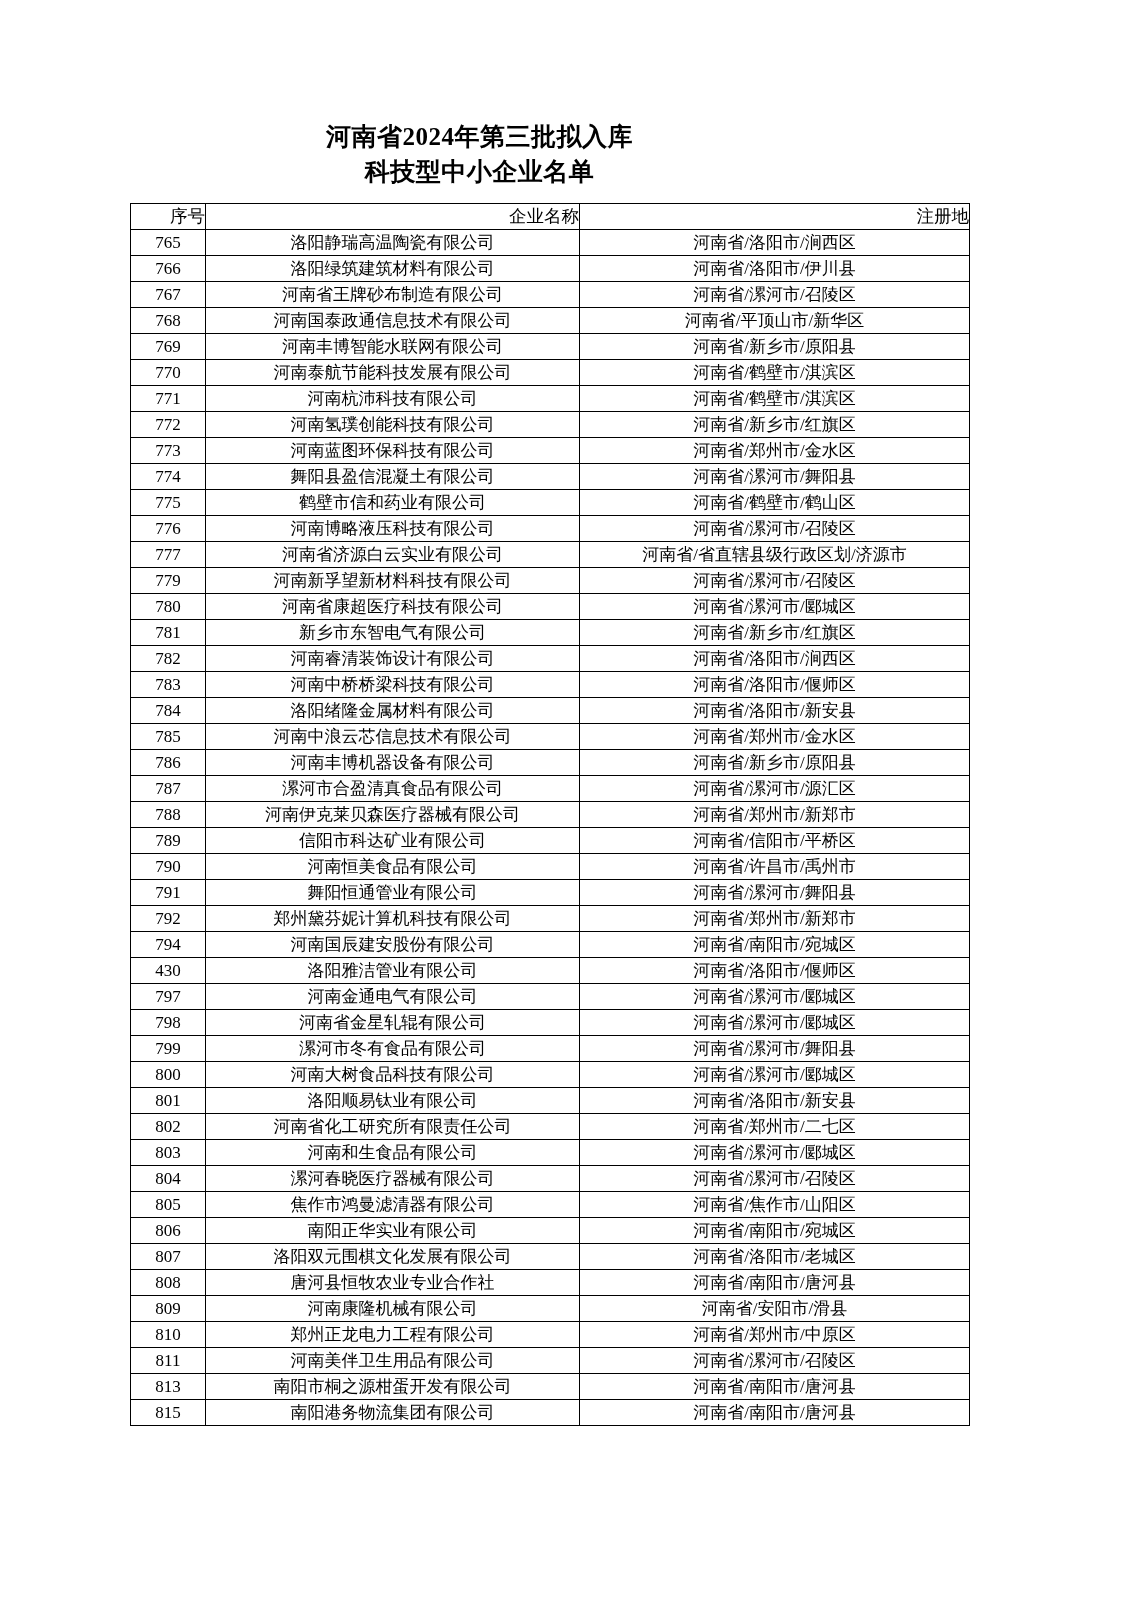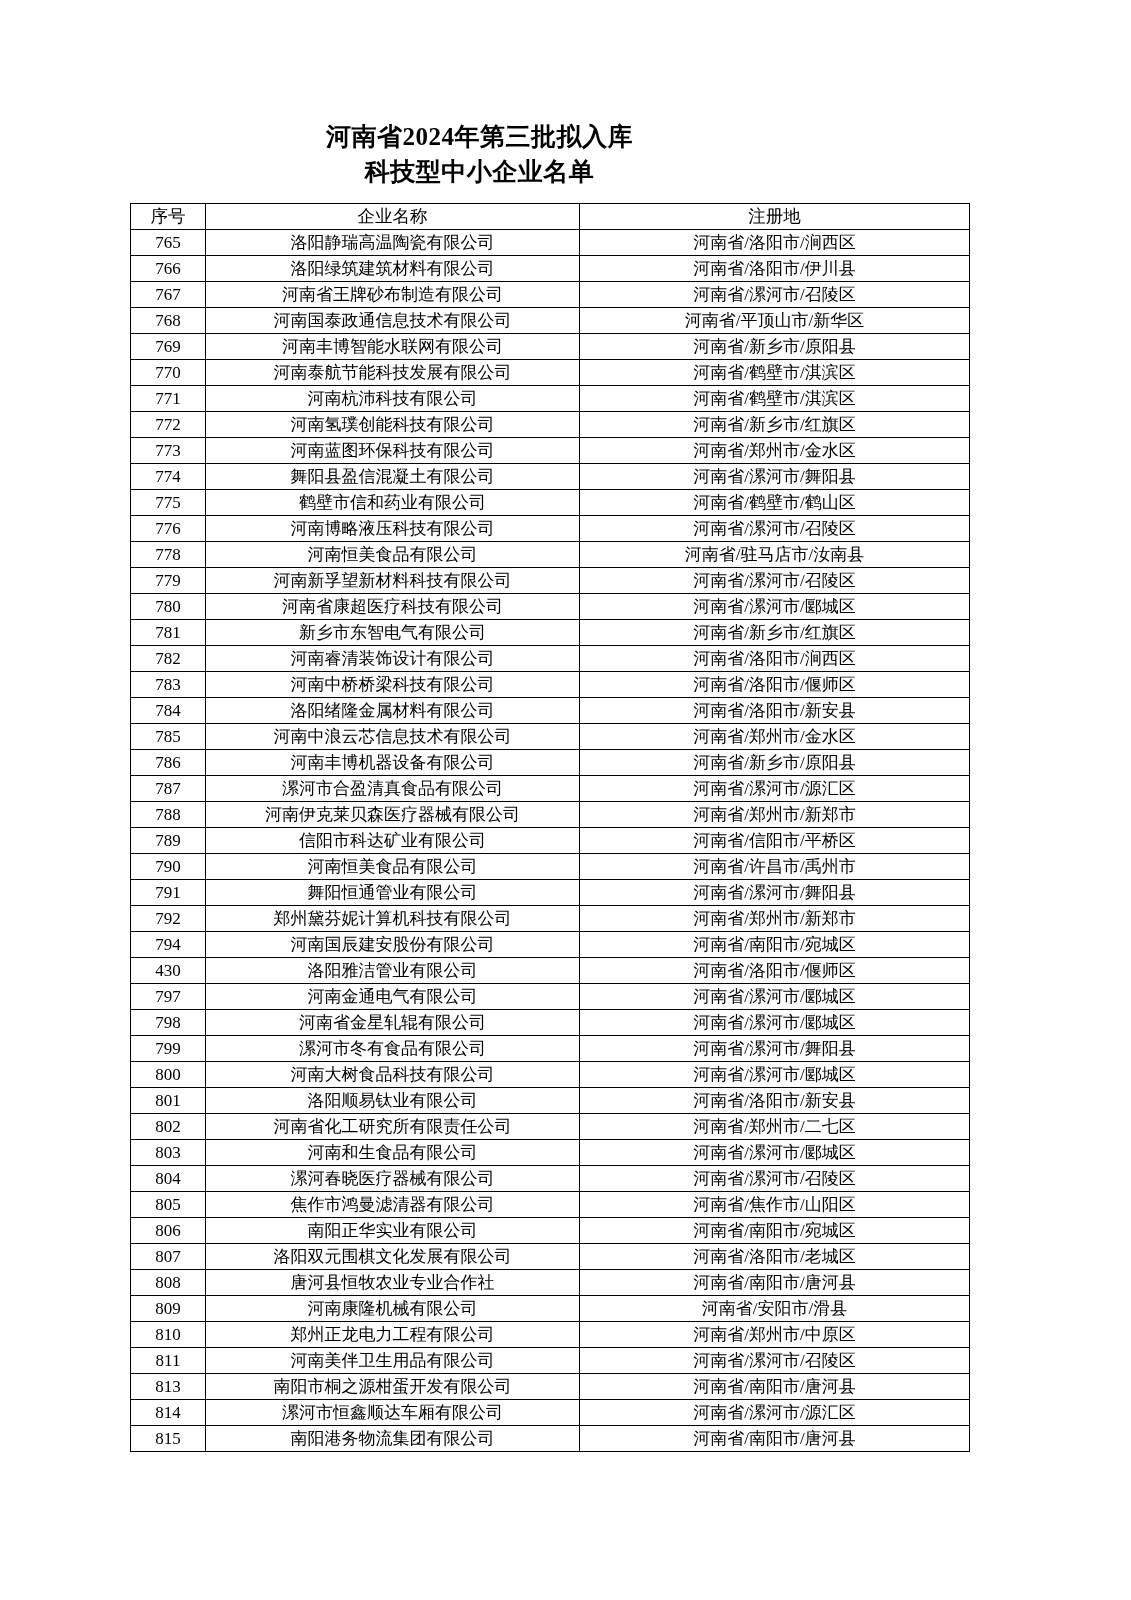--- a/index.html
+++ b/index.html
@@ -44,20 +44,21 @@
     text-align: center;
     vertical-align: middle;
     height: 25px;
     line-height: 23px;
     padding: 0;
     white-space: nowrap;
     overflow: hidden;
   }
   table.company-table th {
     font-size: 17.5px;
+    text-align: right;
   }
   col.col-idx { width: 75px; }
   col.col-name { width: 374px; }
   col.col-loc { width: 390px; }
 </style>
 </head>
 <body>
 
 <div class="page">
 
@@ -134,23 +135,23 @@
           <td>775</td>
           <td>鹤壁市信和药业有限公司</td>
           <td>河南省/鹤壁市/鹤山区</td>
         </tr>
         <tr>
           <td>776</td>
           <td>河南博略液压科技有限公司</td>
           <td>河南省/漯河市/召陵区</td>
         </tr>
         <tr>
-          <td>778</td>
-          <td>河南恒美食品有限公司</td>
-          <td>河南省/驻马店市/汝南县</td>
+          <td>777</td>
+          <td>河南省济源白云实业有限公司</td>
+          <td>河南省/省直辖县级行政区划/济源市</td>
         </tr>
         <tr>
           <td>779</td>
           <td>河南新孚望新材料科技有限公司</td>
           <td>河南省/漯河市/召陵区</td>
         </tr>
         <tr>
           <td>780</td>
           <td>河南省康超医疗科技有限公司</td>
           <td>河南省/漯河市/郾城区</td>
@@ -299,25 +300,20 @@
           <td>811</td>
           <td>河南美伴卫生用品有限公司</td>
           <td>河南省/漯河市/召陵区</td>
         </tr>
         <tr>
           <td>813</td>
           <td>南阳市桐之源柑蛋开发有限公司</td>
           <td>河南省/南阳市/唐河县</td>
         </tr>
         <tr>
-          <td>814</td>
-          <td>漯河市恒鑫顺达车厢有限公司</td>
-          <td>河南省/漯河市/源汇区</td>
-        </tr>
-        <tr>
           <td>815</td>
           <td>南阳港务物流集团有限公司</td>
           <td>河南省/南阳市/唐河县</td>
         </tr>
       </tbody>
   </table>
 
 </div>
 
 </body></html>

